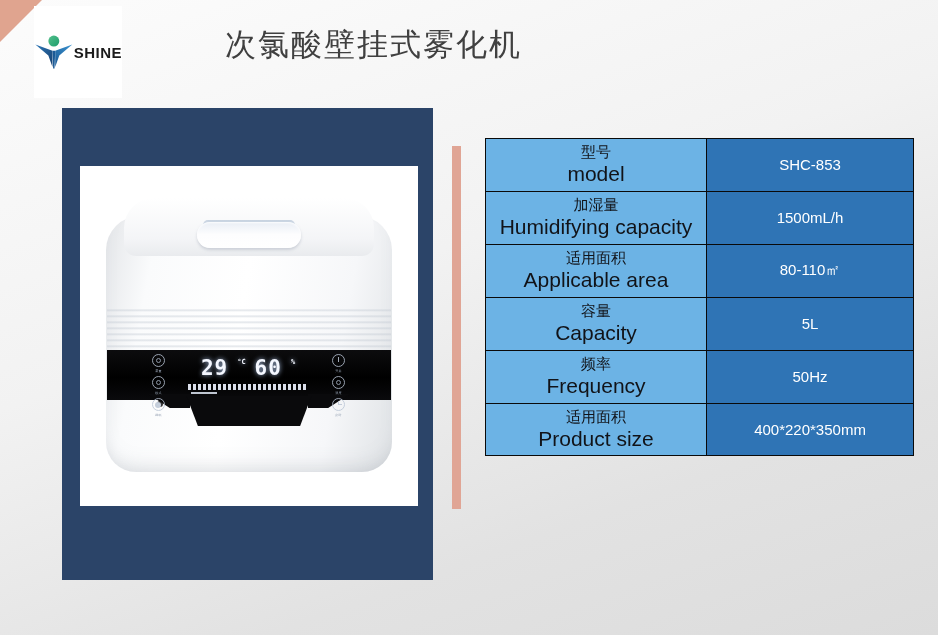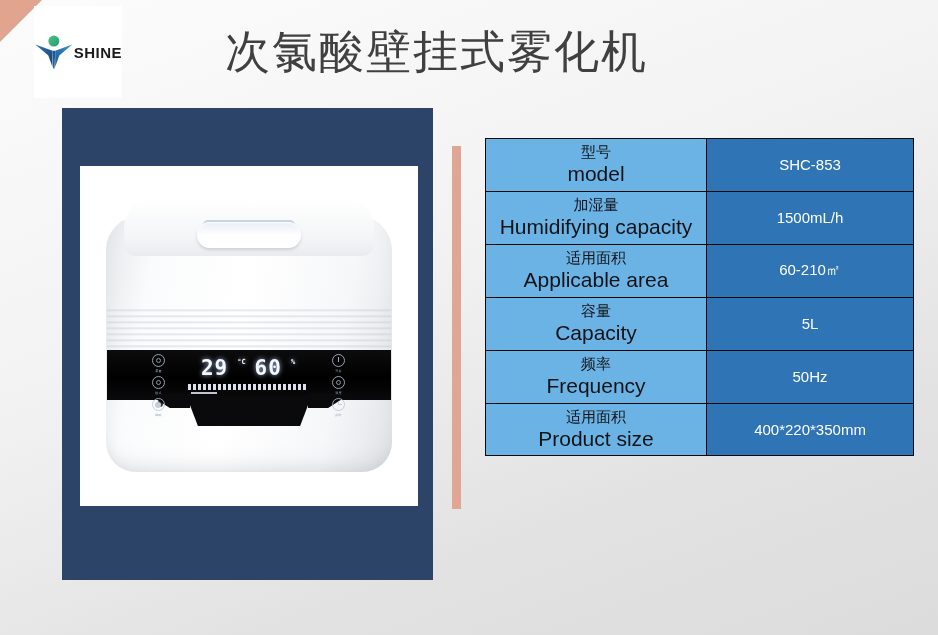--- a/index.html
+++ b/index.html
@@ -52,21 +52,21 @@
     color: #1b1b1b;
     margin-top: 1px;
     font-family: "Liberation Sans", sans-serif;
   }
 
   
   .headline {
     position: absolute;
     left: 225px;
     top: 28px;
-    font-size: 45px;
+    font-size: 31px;
     line-height: 1.05;
     color: #404040;
     letter-spacing: 2px;
     white-space: nowrap;
     font-family: "DejaVu Sans", "Liberation Sans", sans-serif;
   }
 
   
   .photo-panel {
     position: absolute;
@@ -435,21 +435,21 @@
           <span class="zh">加湿量</span>
           <span class="en">Humidifying capacity</span>
         </td>
         <td class="cell-value">1500mL/h</td>
       </tr>
       <tr>
         <td class="cell-label">
           <span class="zh">适用面积</span>
           <span class="en">Applicable area</span>
         </td>
-        <td class="cell-value">60-210㎡</td>
+        <td class="cell-value">80-110㎡</td>
       </tr>
       <tr>
         <td class="cell-label">
           <span class="zh">容量</span>
           <span class="en">Capacity</span>
         </td>
         <td class="cell-value">5L</td>
       </tr>
       <tr>
         <td class="cell-label">

